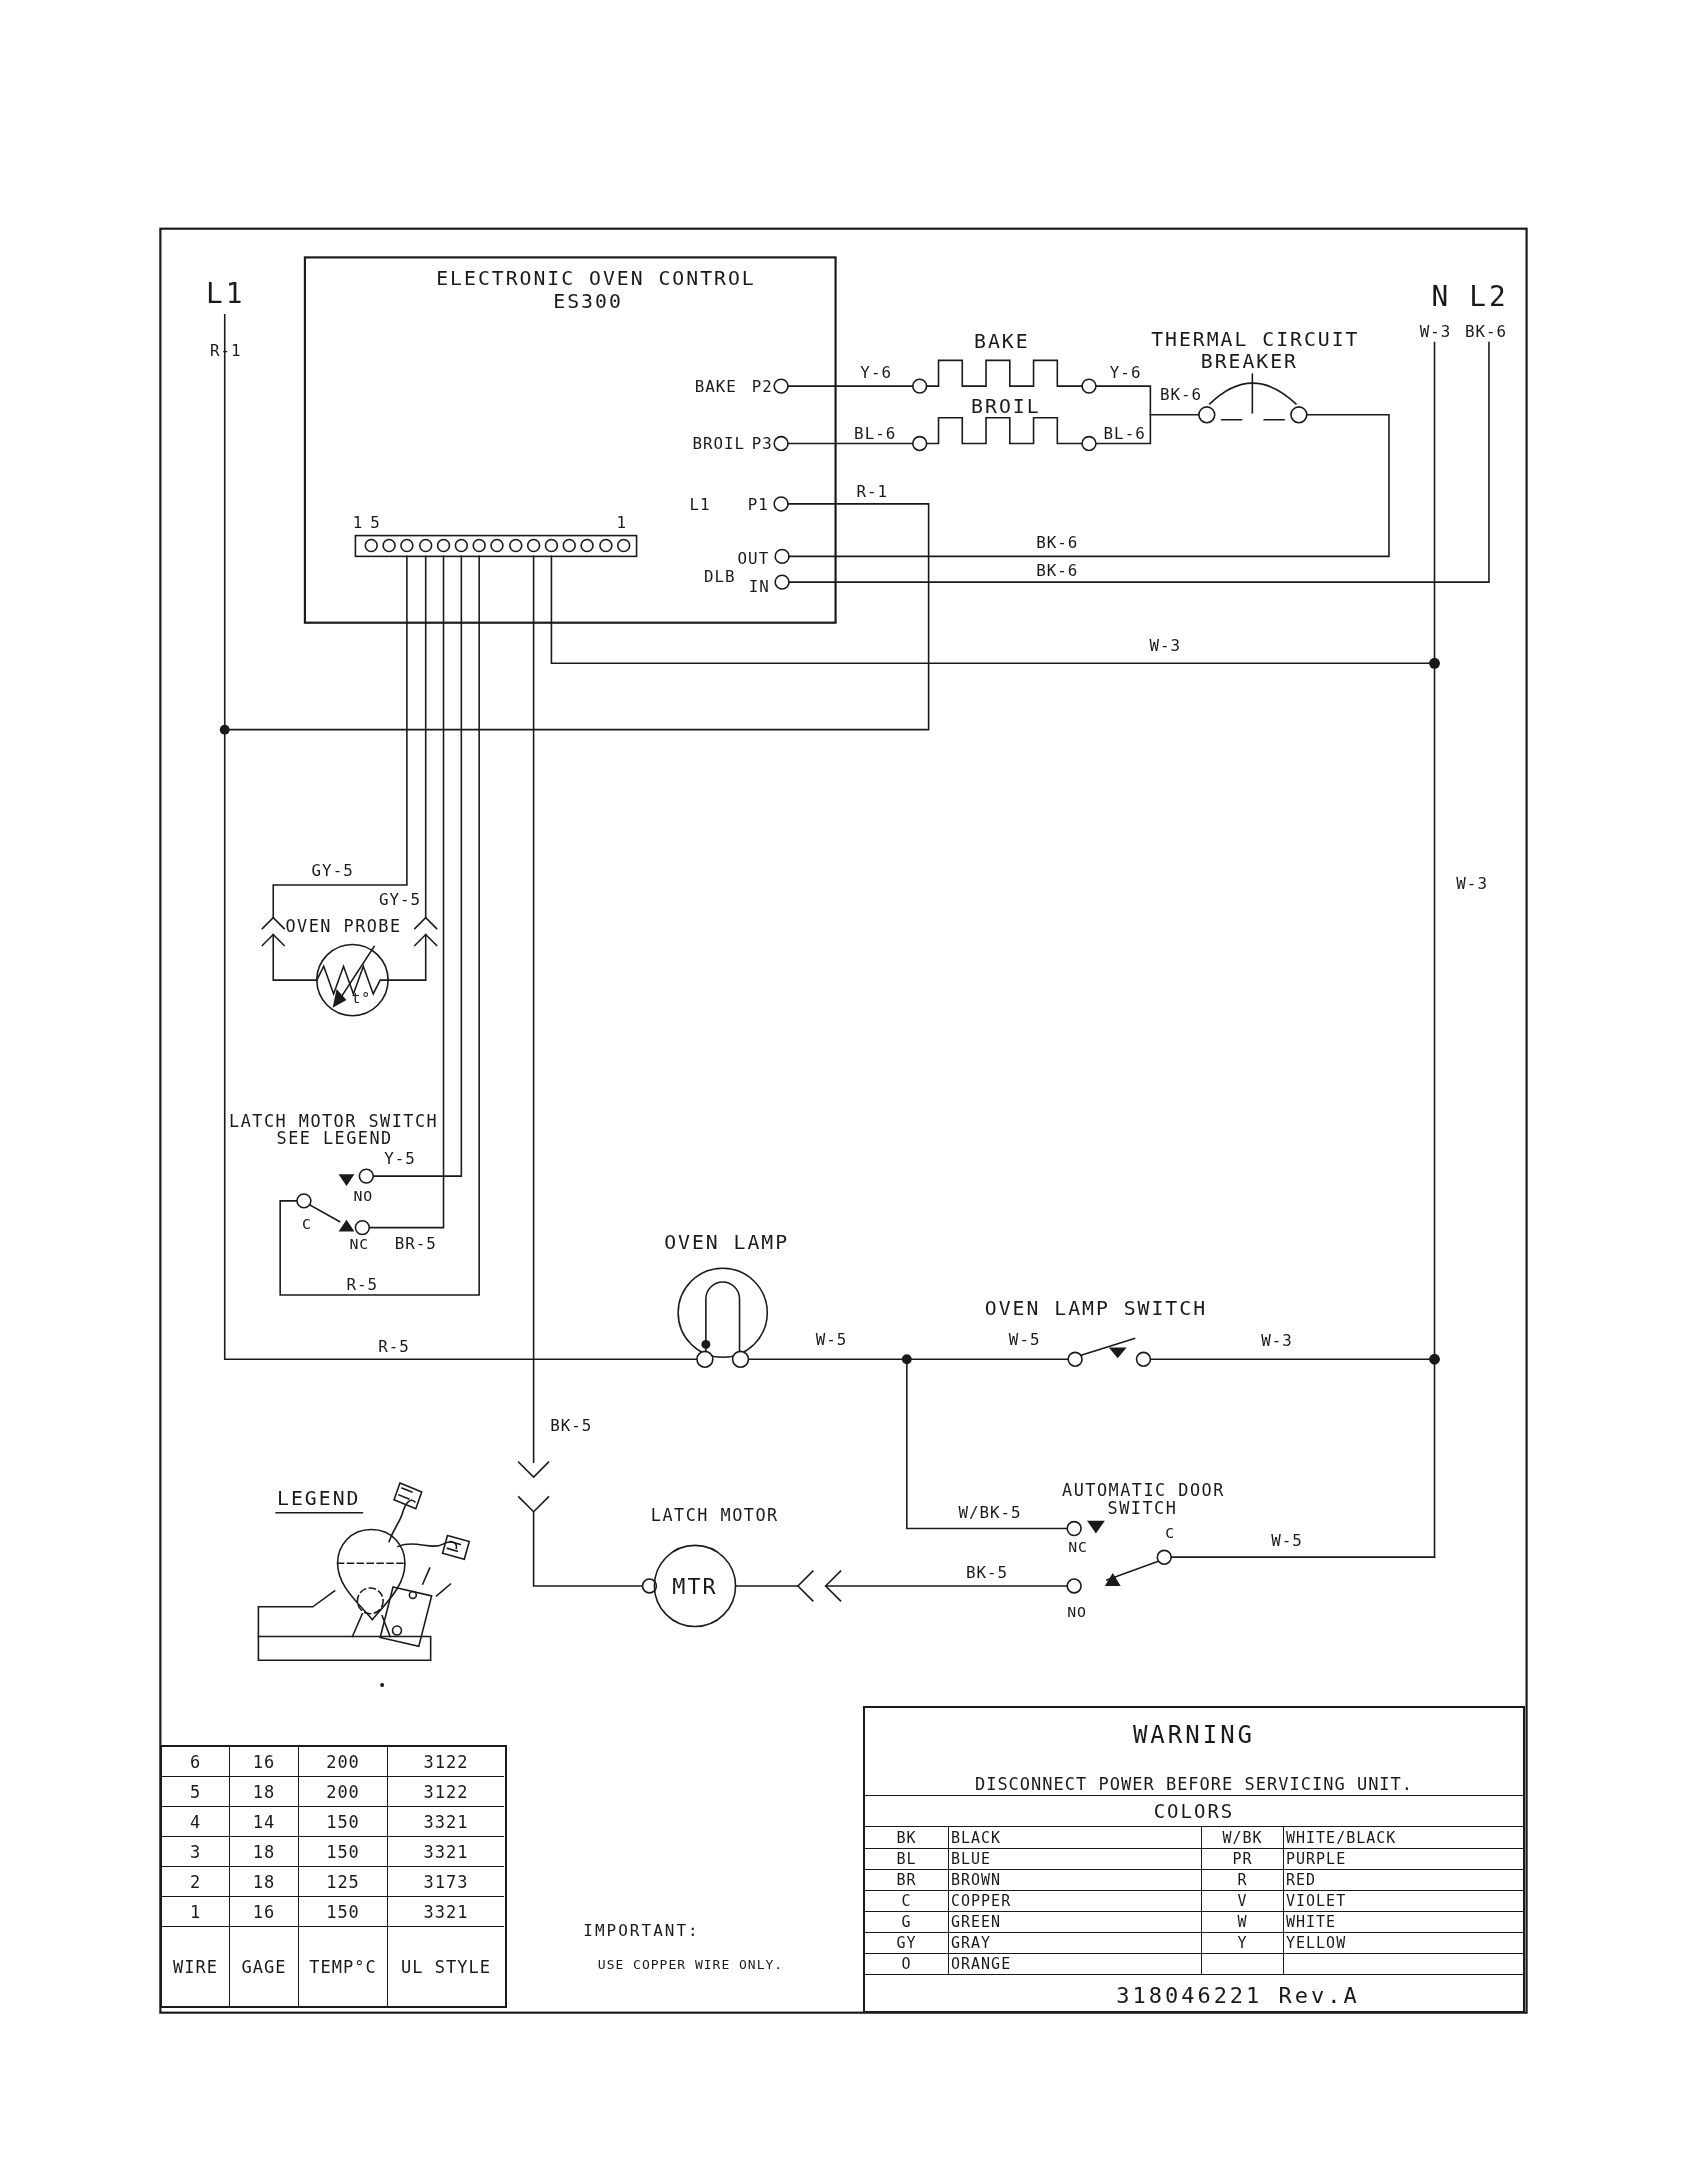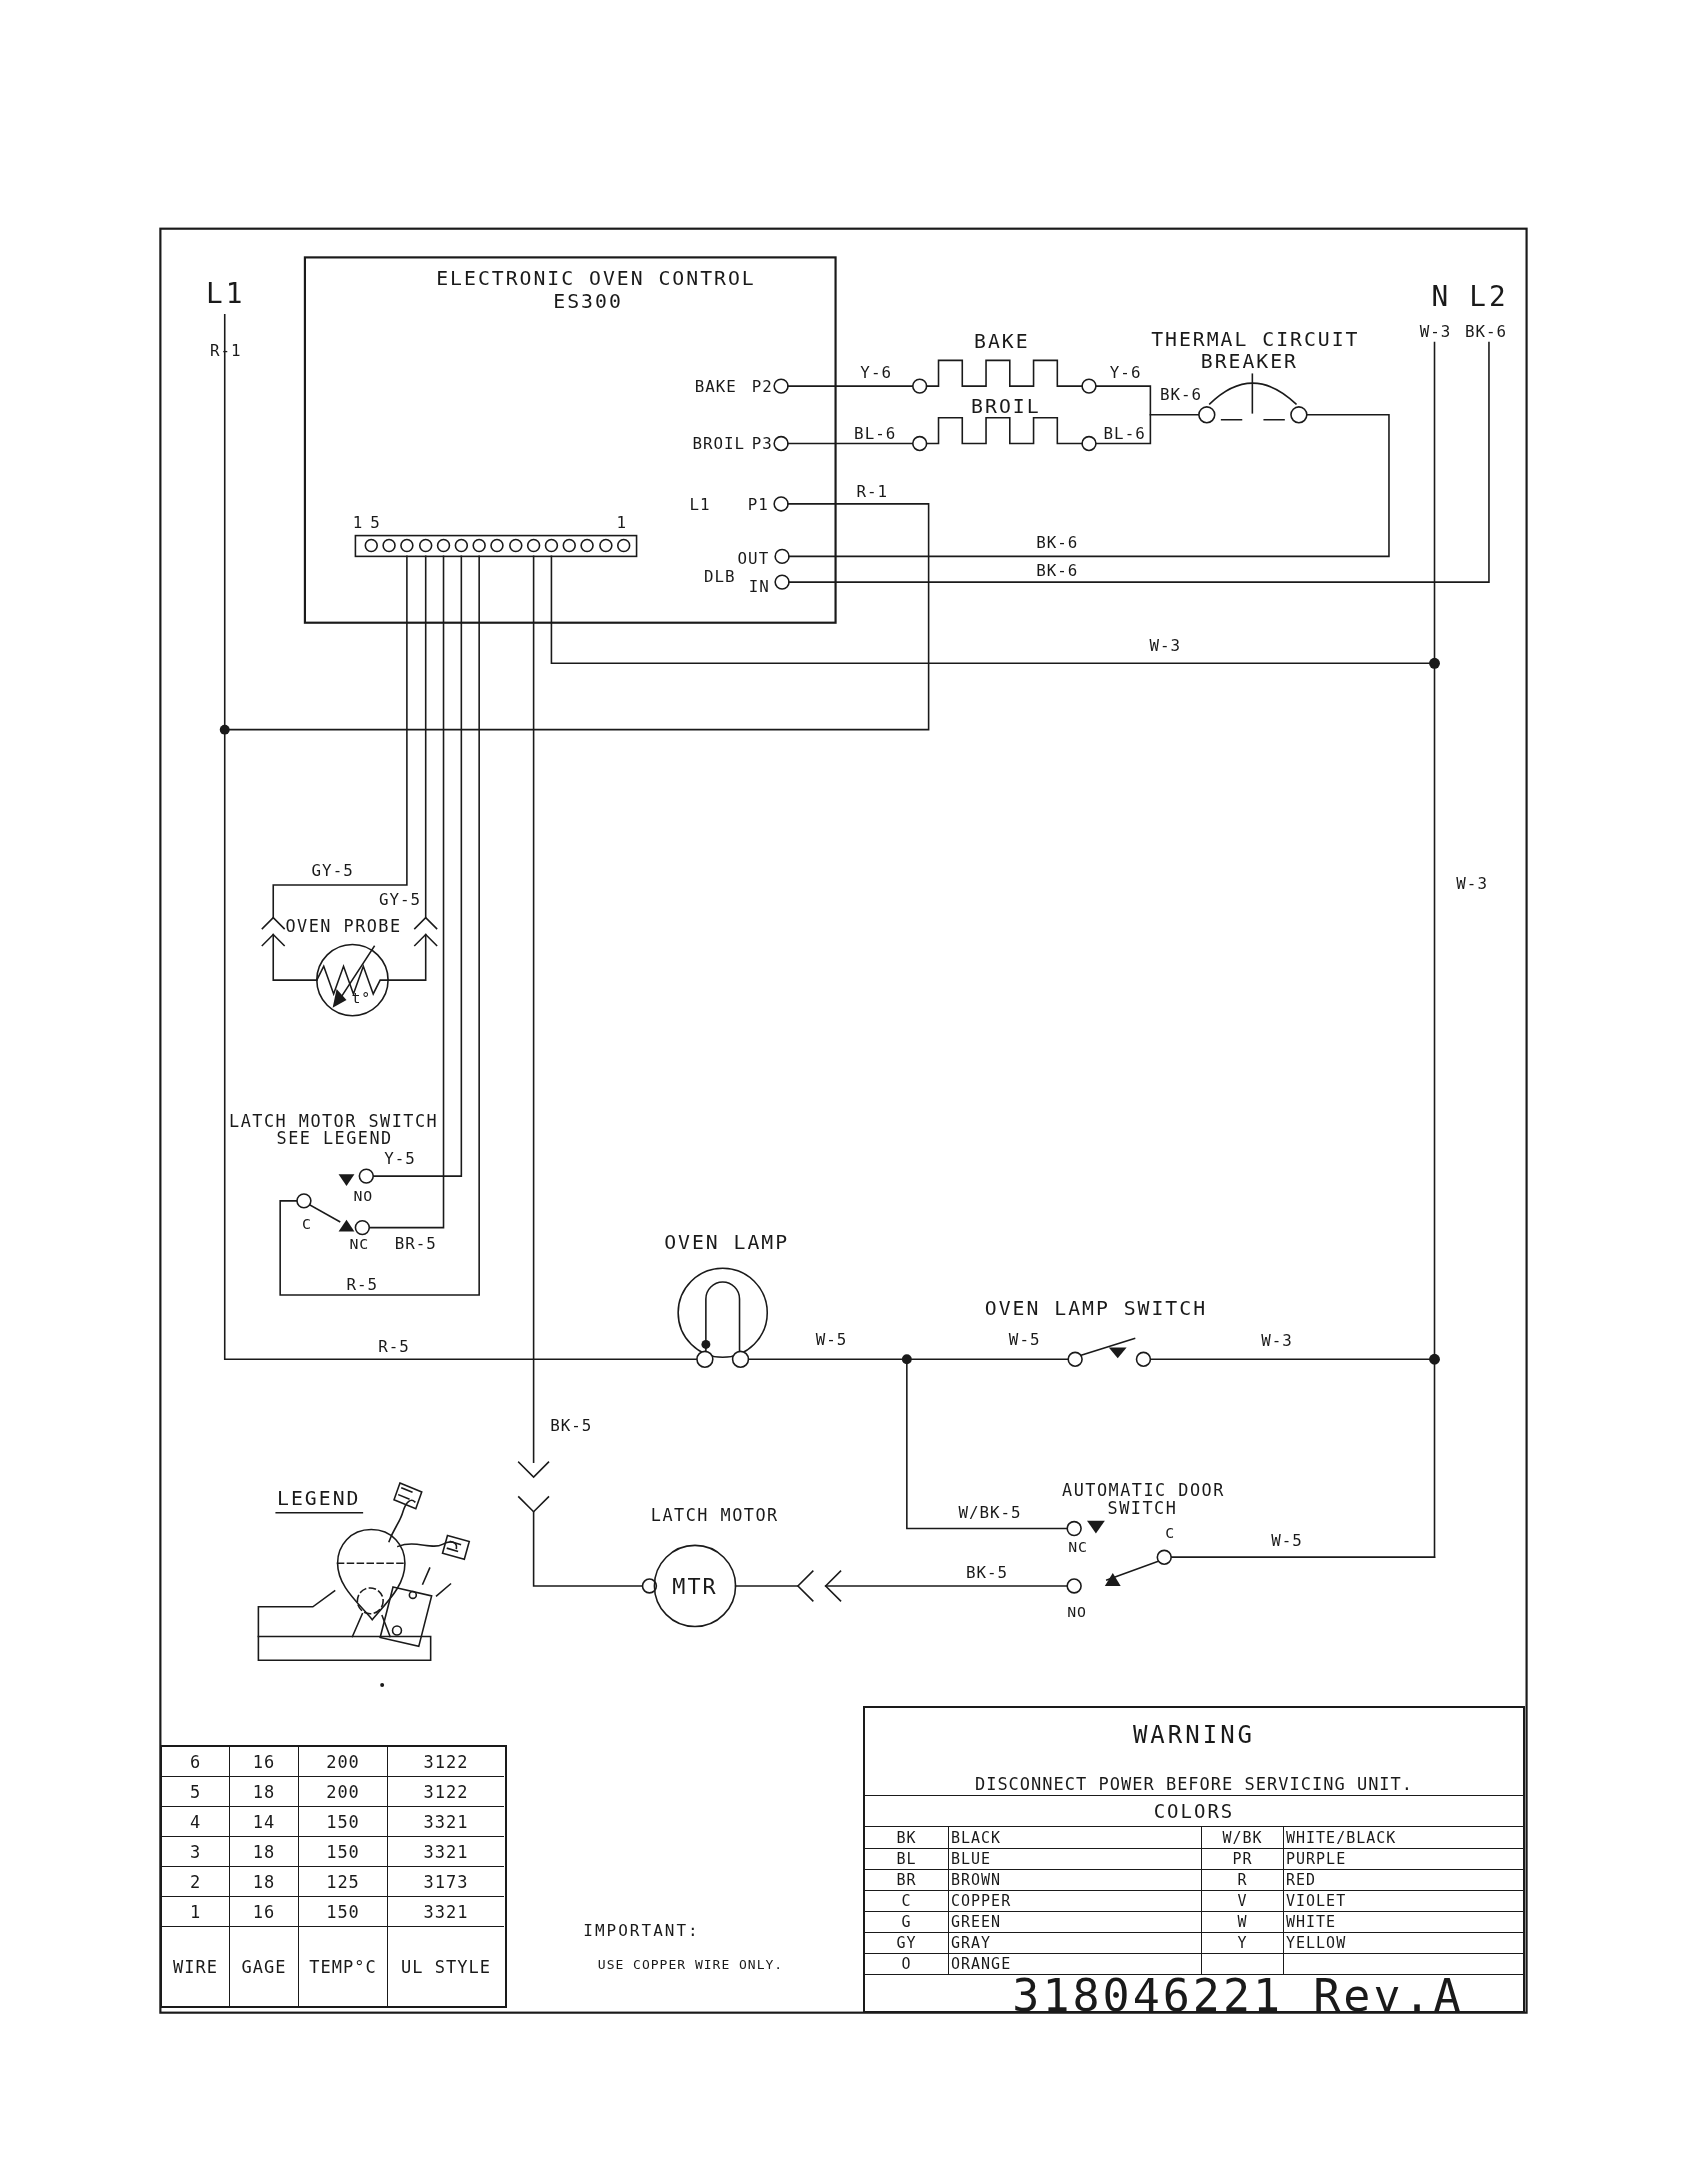--- a/index.html
+++ b/index.html
@@ -38,21 +38,21 @@
   .colors-head{height:30px;border-bottom:1.5px solid #1a1a1a;display:flex;
       align-items:center;justify-content:center;font-size:19px;letter-spacing:2px}
   .colors-grid{display:grid;grid-template-columns:83px 253px 82px 240px;
       grid-template-rows:repeat(7,21px)}
   .ct-cell{display:flex;align-items:center;font-size:15px;letter-spacing:1px;
       border-left:1px solid #1a1a1a;border-top:1px solid #1a1a1a;padding-left:2px}
   .ct-cell:nth-child(4n+1){border-left:none}
   .ct-cell:nth-child(-n+4){border-top:none}
   .ct-abbr{justify-content:center;padding-left:0}
   .warn-footer{height:41px;border-top:1.5px solid #1a1a1a;display:flex;align-items:center;
-      justify-content:center;padding-left:88px;font-size:45px;letter-spacing:3px}
+      justify-content:center;padding-left:88px;font-size:22px;letter-spacing:3px}
   
   .important-title{position:absolute;left:535px;top:1921px;width:213px;text-align:center;
       font-size:16px;letter-spacing:2px;text-underline-offset:5px}
   .important-msg{position:absolute;left:547px;top:1957px;width:287px;text-align:center;
       font-size:13px;letter-spacing:1px}
 </style>
 </head>
 <body>
 
 <div class="page">

